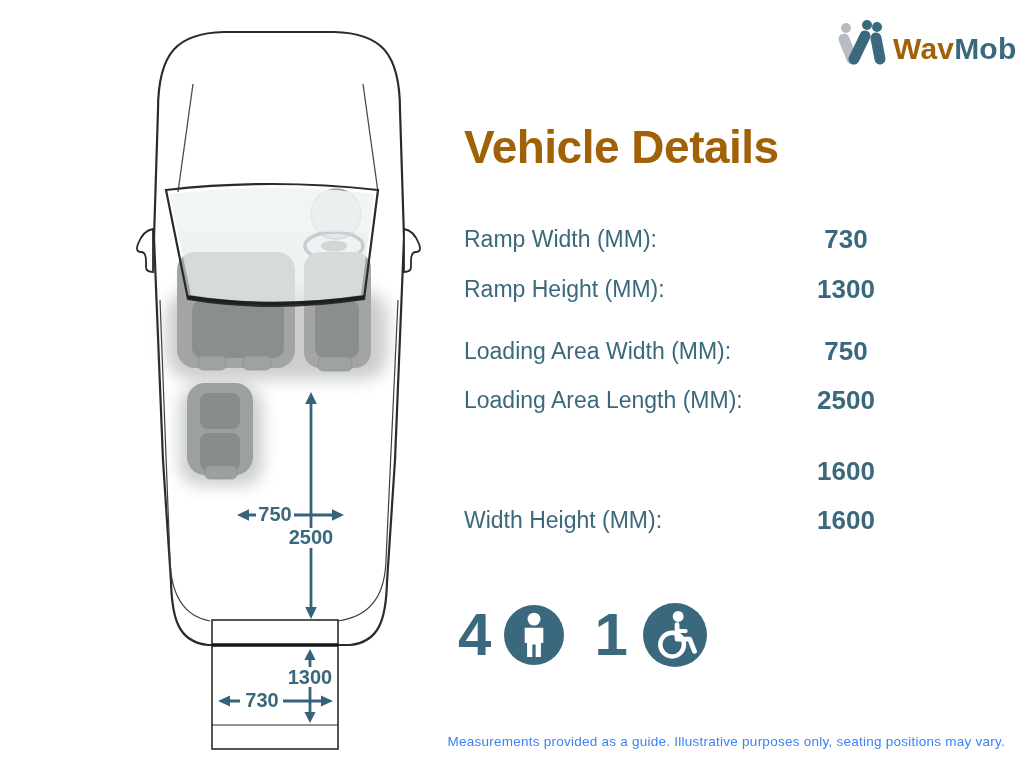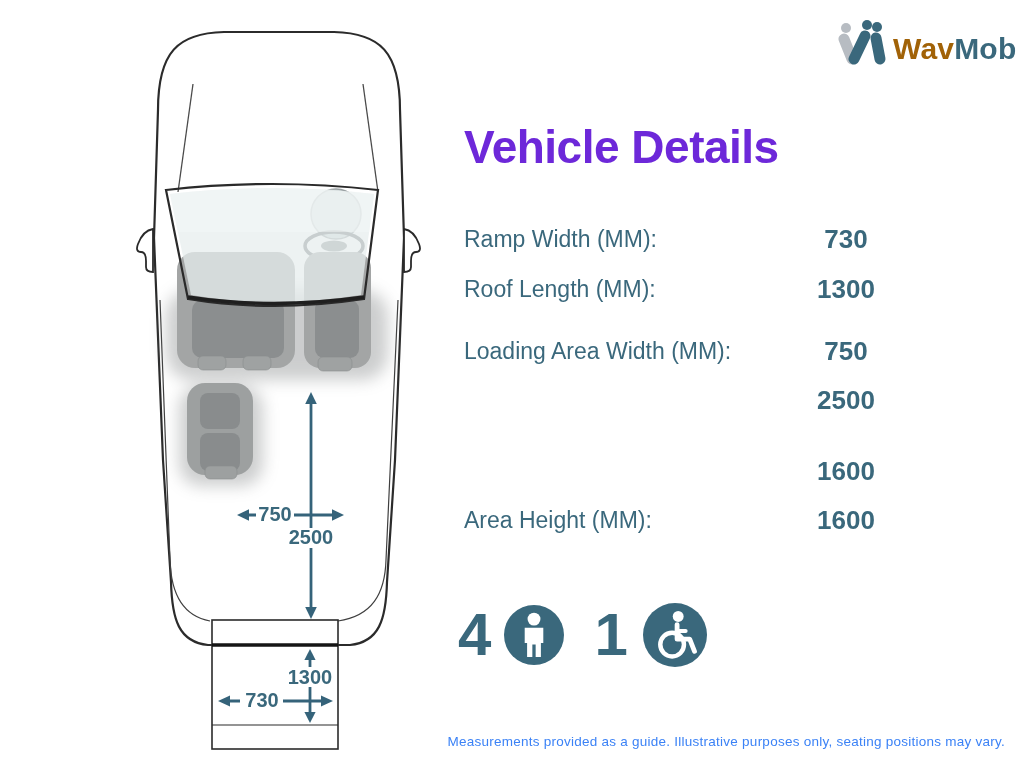--- a/index.html
+++ b/index.html
@@ -12,21 +12,21 @@
 
   
   .logo{position:absolute;left:836px;top:18px;display:flex;align-items:flex-end;}
   .logo-mark{margin-right:5px;}
   .logo-text{font-size:30px;font-weight:700;line-height:1;letter-spacing:0.2px;padding-bottom:2px;}
   .logo-gray{color:#a16207;}
   .logo-teal{color:#3a687c;margin-top:19px;}
 
   
   .title{position:absolute;left:464px;top:122px;margin:0;font-size:46px;font-weight:800;
-         color:#6d28d9;letter-spacing:-0.5px;line-height:1.1;}
+         color:#a16207;letter-spacing:-0.5px;line-height:1.1;}
 
   
   .specs{position:absolute;left:464px;top:0;width:424px;height:560px;}
   .spec-row{position:absolute;left:0;width:424px;height:32px;}
   .r1{top:226px;} .r2{top:276px;} .r3{top:338px;} .r4{top:387px;} .r5{top:458px;} .r6{top:507px;}
   .spec-label{position:absolute;left:0;top:0;font-size:23px;font-weight:400;color:#3a687c;white-space:nowrap;}
   .spec-value{position:absolute;left:324px;top:-2px;width:116px;text-align:center;
               font-size:26px;font-weight:800;color:#3a687c;}
 
   
@@ -159,35 +159,36 @@
   </div>
 
   <h1 class="title">Vehicle Details</h1>
 
   <div class="specs">
     <div class="spec-row r1">
       <span class="spec-label">Ramp Width (MM):</span>
       <span class="spec-value">730</span>
     </div>
     <div class="spec-row r2">
-      <span class="spec-label">Roof Length (MM):</span>
+      <span class="spec-label">Ramp Height (MM):</span>
       <span class="spec-value">1300</span>
     </div>
     <div class="spec-row r3">
       <span class="spec-label">Loading Area Width (MM):</span>
       <span class="spec-value">750</span>
     </div>
     <div class="spec-row r4">
+      <span class="spec-label">Loading Area Length (MM):</span>
       <span class="spec-value">2500</span>
     </div>
     <div class="spec-row r5">
       <span class="spec-value">1600</span>
     </div>
     <div class="spec-row r6">
-      <span class="spec-label">Area Height (MM):</span>
+      <span class="spec-label">Width Height (MM):</span>
       <span class="spec-value">1600</span>
     </div>
   </div>
 
   <div class="capacity">
     <span class="cap-num">4</span>
     <span class="badge badge-person">
       <svg width="60" height="60" viewBox="0 0 40 40">
         <circle cx="20" cy="20" r="20" fill="#3a687c"></circle>
         <circle cx="20" cy="9.4" r="4.3" fill="#ffffff"></circle>

